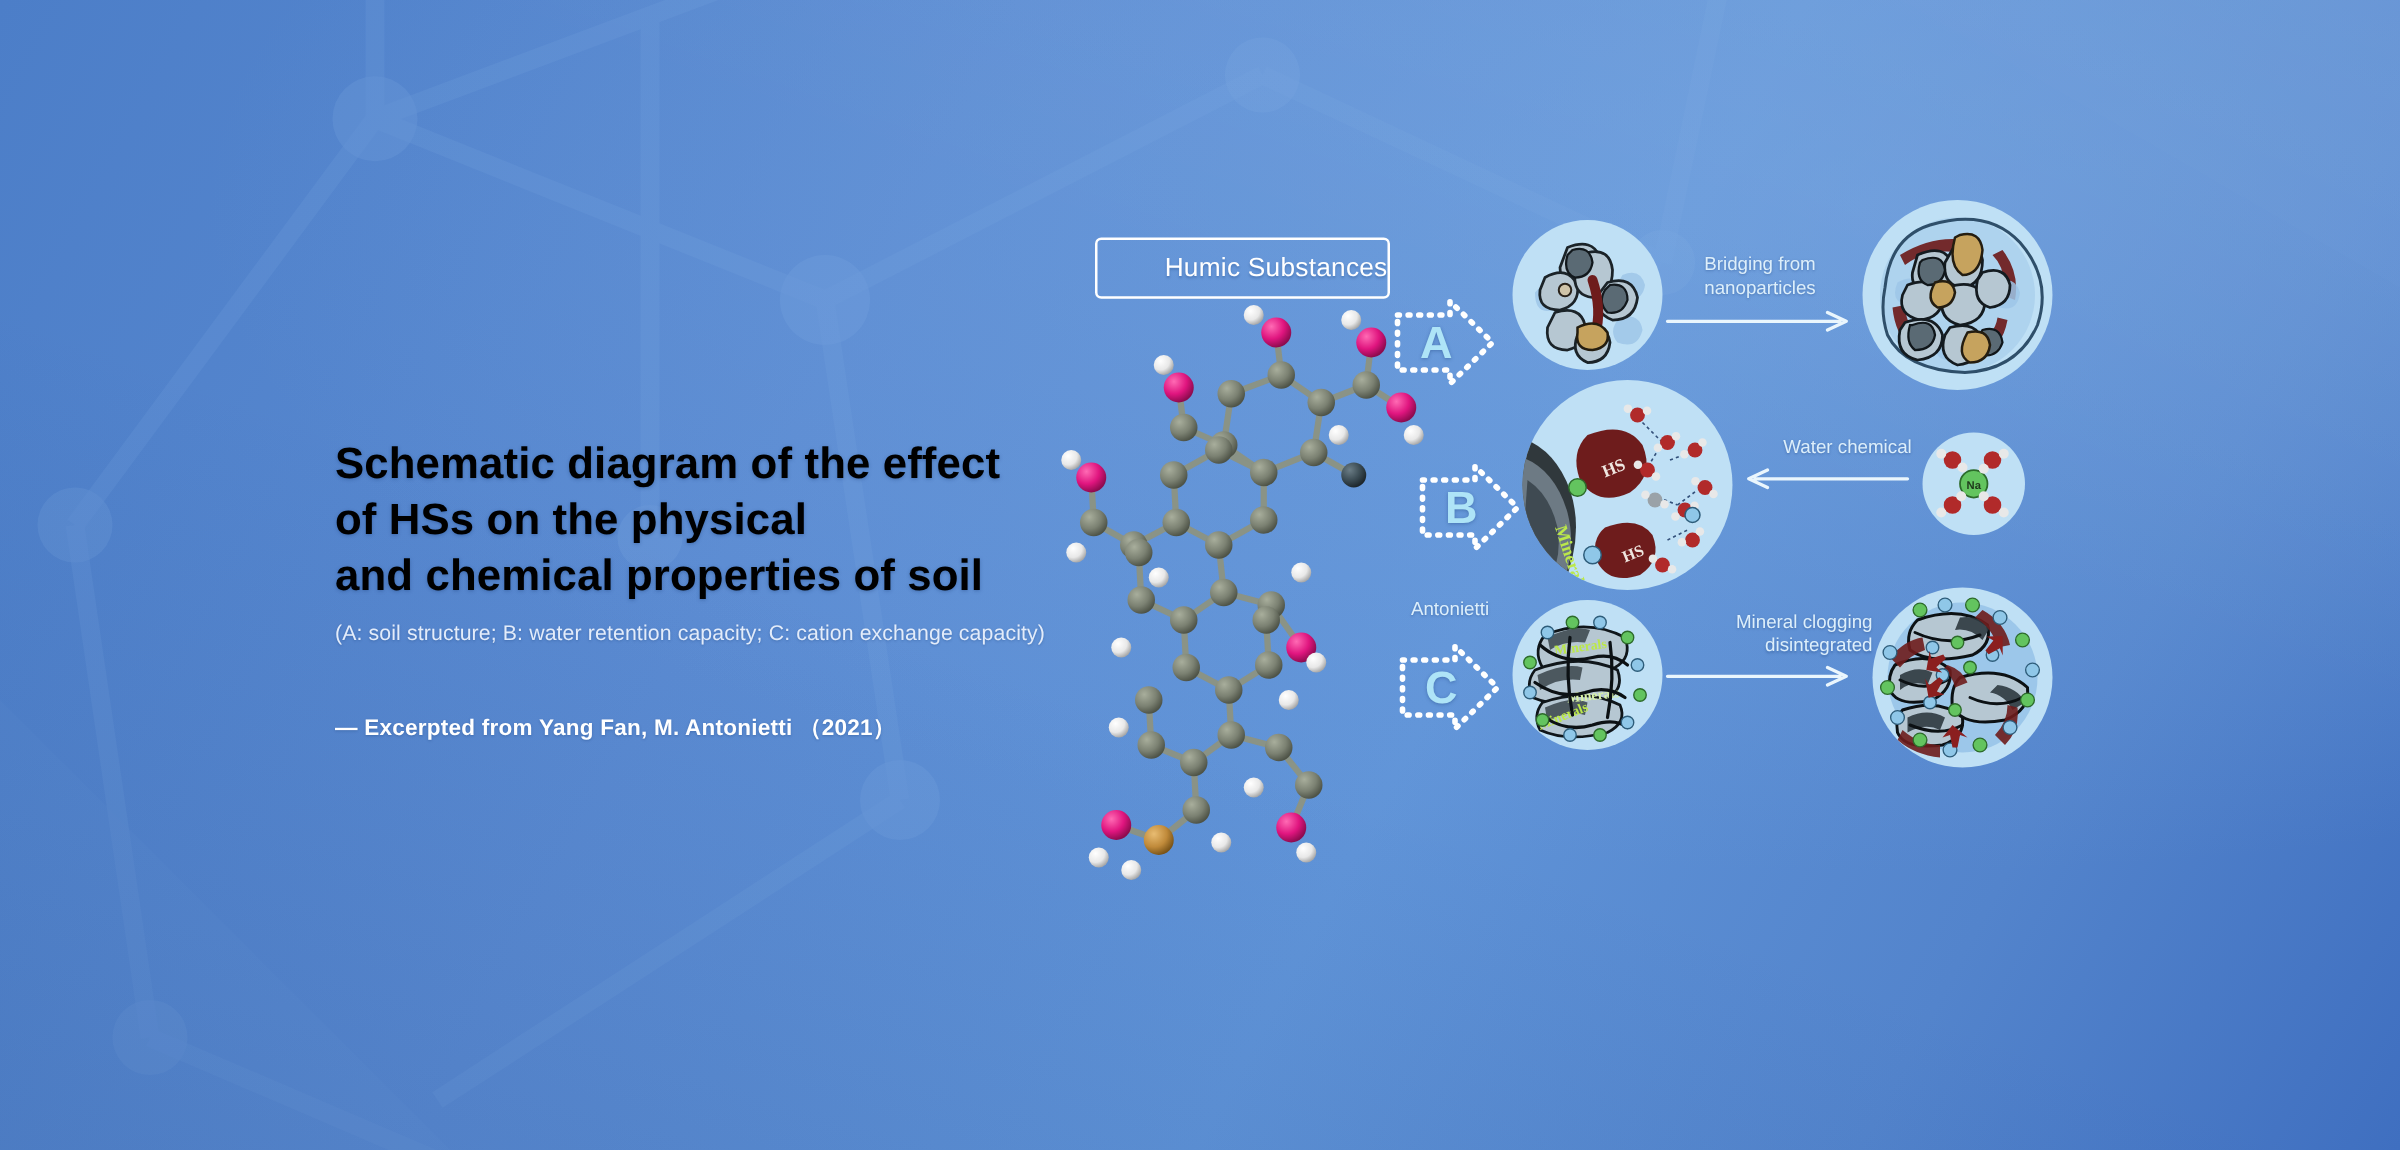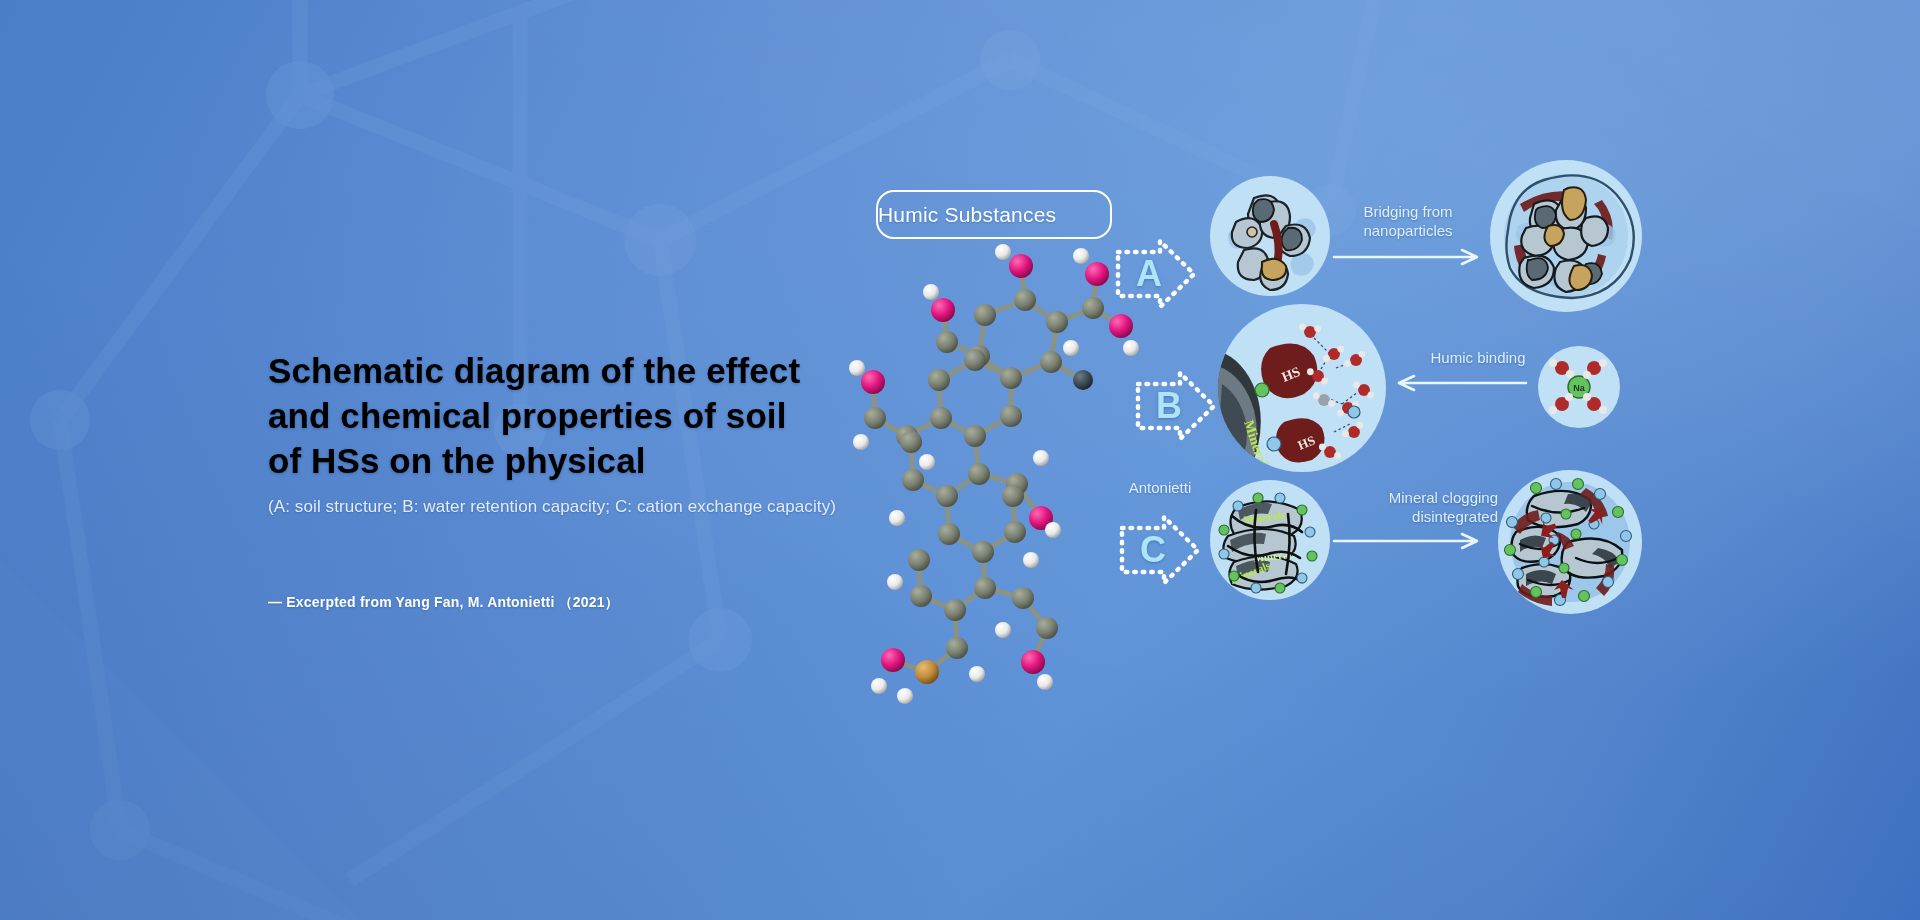--- a/index.html
+++ b/index.html
@@ -32,30 +32,30 @@
     color:#000000; font-size:35px; font-weight:bold;
     line-height:45px; letter-spacing:.1px;
     text-shadow:0 1px 3px rgba(18,52,110,.35);
   }
   #subtitle{
     margin-top:14px; color:#e3ecfa; font-size:17px;
     font-weight:400; letter-spacing:.1px;
     text-shadow:0 1px 2px rgba(18,52,110,.3);
   }
   #attribution{
-    margin-top:77px; color:#ffffff; font-size:14px;
+    margin-top:53px; color:#ffffff; font-size:18px;
     font-weight:bold; letter-spacing:.2px;
     text-shadow:0 1px 2px rgba(18,52,110,.3);
   }
 
   
   #hs-badge{
     position:absolute; left:876px; top:190px;
     width:236px; height:49px; border:2px solid #ffffff;
-    border-radius:18px; display:flex; align-items:center; justify-content:flex-start;
+    border-radius:5px; display:flex; align-items:center; justify-content:flex-end;
     color:#ffffff; font-size:21px; letter-spacing:.2px;
     text-shadow:0 1px 2px rgba(18,52,110,.3);
   }
 
   
   #molecule{ position:absolute; left:835px; top:230px; width:320px; height:500px; }
 
   
   #diagram{ position:absolute; left:1100px; top:140px; width:700px; height:640px; }
 
@@ -107,22 +107,22 @@
       <polygon points="1520,0 1920,230 1920,0"></polygon>
       <polygon points="0,560 360,920 0,920"></polygon>
     </g>
   </svg>
   <div id="bg-sheen"></div>
 </div>
 
 <div id="left-text">
   <div id="page-title">
     <div>Schematic diagram of the effect</div>
+    <div>of HSs on the physical</div>
     <div>and chemical properties of soil</div>
-    <div>of HSs on the physical</div>
   </div>
   <div id="subtitle">(A: soil structure; B: water retention capacity; C: cation exchange capacity)</div>
   <div id="attribution">— Excerpted from Yang Fan, M. Antonietti （2021）</div>
 </div>
 
 <div id="hs-badge">
   <span>Humic Substances</span>
 </div>
 
 <svg id="molecule" viewBox="0 0 320 500">
@@ -411,21 +411,21 @@
           </g>
         </g>
         <g>
           <circle cx="44" cy="86" r="7" fill="#63c45f" stroke="#2d6b2b" stroke-width="1.2"></circle>
           <circle cx="56" cy="140" r="7" fill="#8fc7e8" stroke="#2e5d7a" stroke-width="1.2"></circle>
           <circle cx="136" cy="108" r="6" fill="#8fc7e8" stroke="#2e5d7a" stroke-width="1.2"></circle>
         </g>
       </g>
     </svg>
 
-    <div class="flow-label" style="left:298px; top:208px; width:160px;">Humic binding</div>
+    <div class="flow-label" style="left:298px; top:208px; width:160px;">Water chemical</div>
     <svg style="position:absolute; left:296px; top:234px;" width="132" height="18" viewBox="0 0 132 18">
       <path d="M130 9 H8 M18 2 L3 9 L18 16" fill="none" stroke="#eaf6fd" stroke-width="2.6" stroke-linecap="round" stroke-linejoin="round"></path>
     </svg>
 
     <div class="pale-disc" style="left:438px; top:206px; width:82px; height:82px;"></div>
     <svg style="position:absolute; left:438px; top:206px;" width="82" height="82" viewBox="0 0 82 82">
       <circle cx="41" cy="41" r="11" fill="#63c45f" stroke="#2d6b2b" stroke-width="1.4"></circle>
       <text x="41" y="45" fill="#203a1c" font-size="9" font-weight="bold" text-anchor="middle" font-family="Liberation Sans, sans-serif">Na</text>
       <g>
         <g transform="translate(24,22)">

